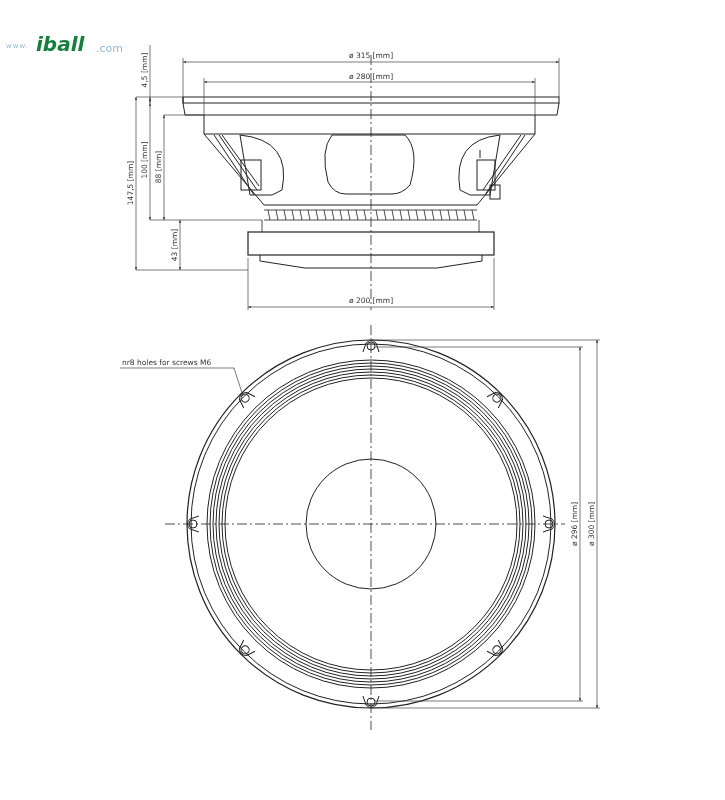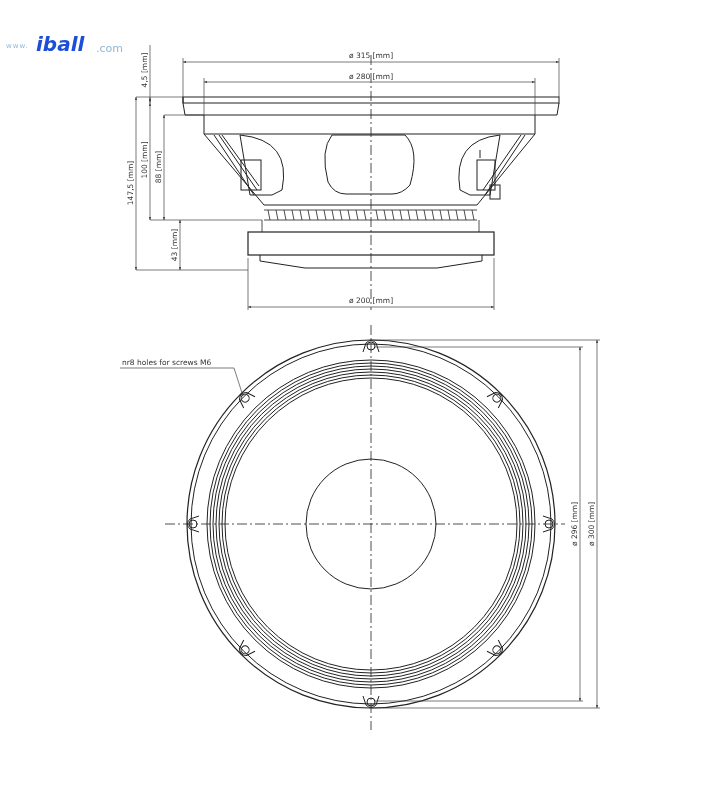--- a/index.html
+++ b/index.html
@@ -1,20 +1,20 @@
 <!DOCTYPE html>
 <html><head>
 <meta charset="utf-8">
 <style>
   html, body { margin:0; padding:0; background:#ffffff; }
   body { width:725px; height:800px; position:relative; overflow:hidden; font-family:"DejaVu Sans", sans-serif; }
   #drawing { position:absolute; left:0; top:0; width:725px; height:800px; }
   .logo { position:absolute; left:6px; top:6px; width:120px; height:34px;margin-top:24px; }
   .logo-prefix { position:absolute; left:0; top:12px; font-size:7px; color:#8fb7d4; letter-spacing:1px; }
-  .logo-name { position:absolute; left:30px; top:2px; font-size:20px; font-weight:bold; font-style:italic; color:#1d4ed8; letter-spacing:0px; }
+  .logo-name { position:absolute; left:30px; top:2px; font-size:20px; font-weight:bold; font-style:italic; color:#15803d; letter-spacing:0px; }
   .logo-suffix { position:absolute; left:90px; top:12px; font-size:11px; color:#8fb7d4; }
   .dimtext { font-family:"DejaVu Sans", sans-serif; font-size:7.5px; fill:#333; }
 </style>
 </head>
 <body>
 
 <div class="logo">
   <span class="logo-prefix">www.</span>
   <span class="logo-name">iball</span>
   <span class="logo-suffix">.com</span>

